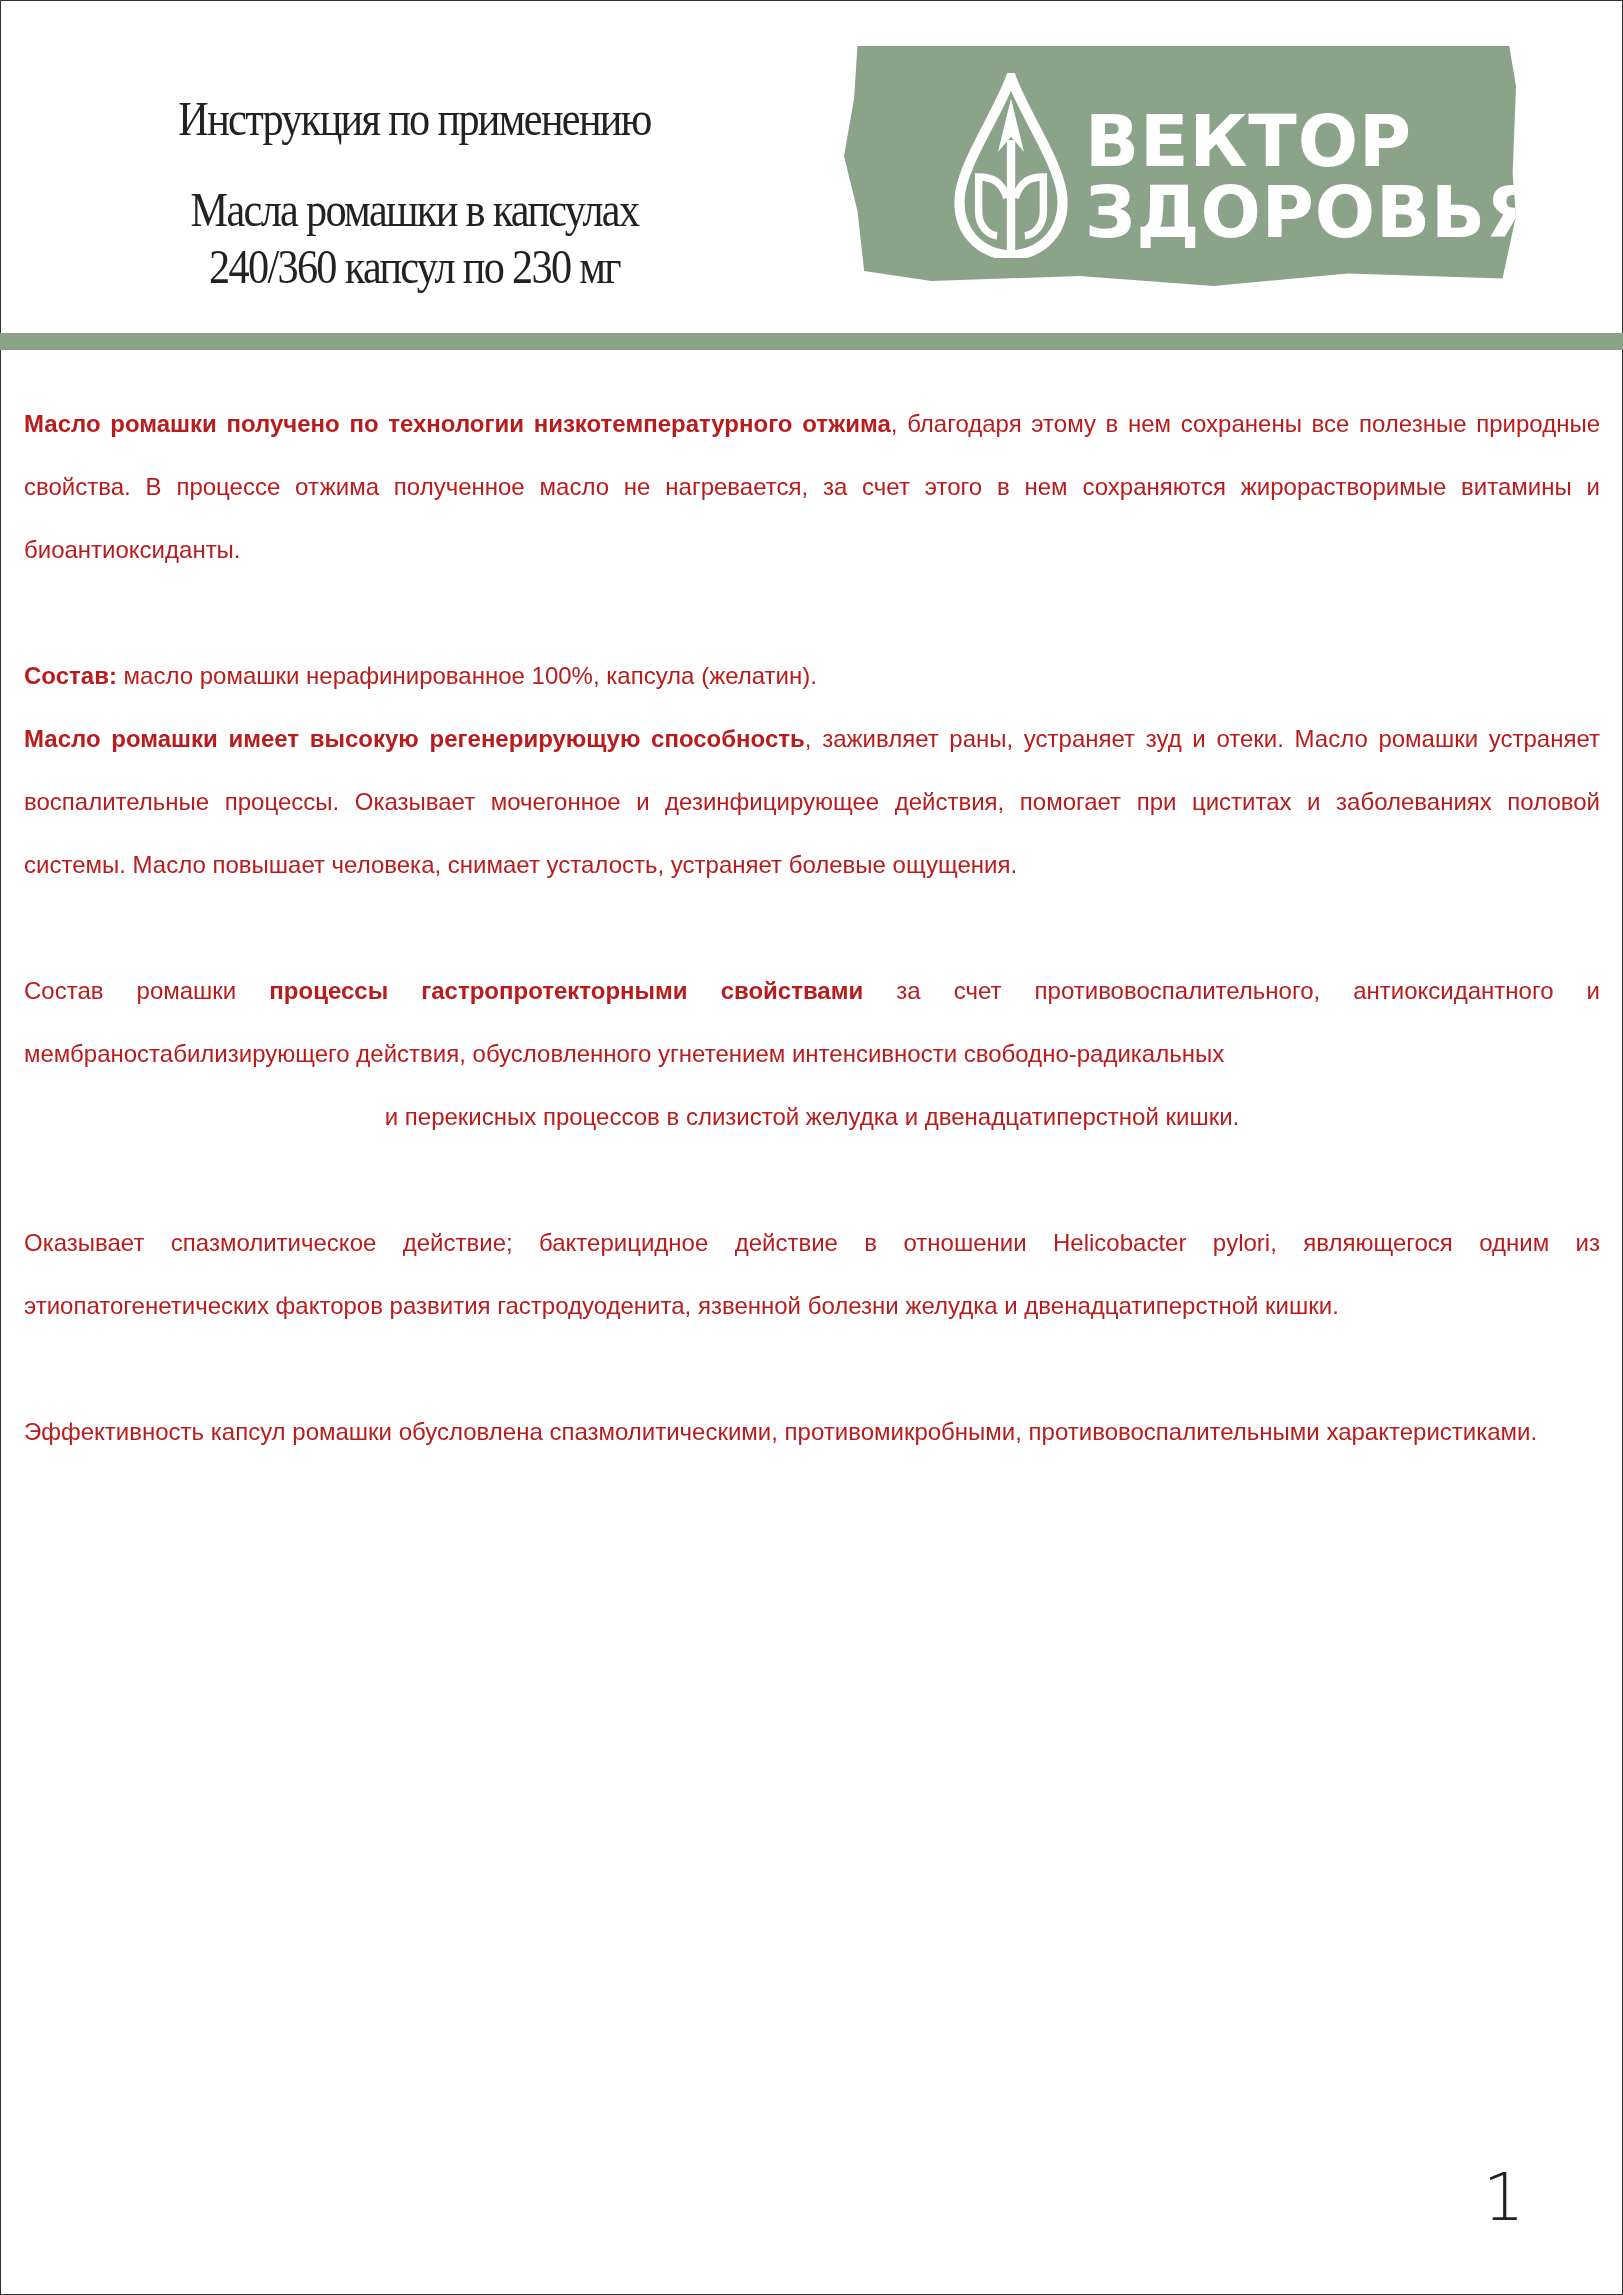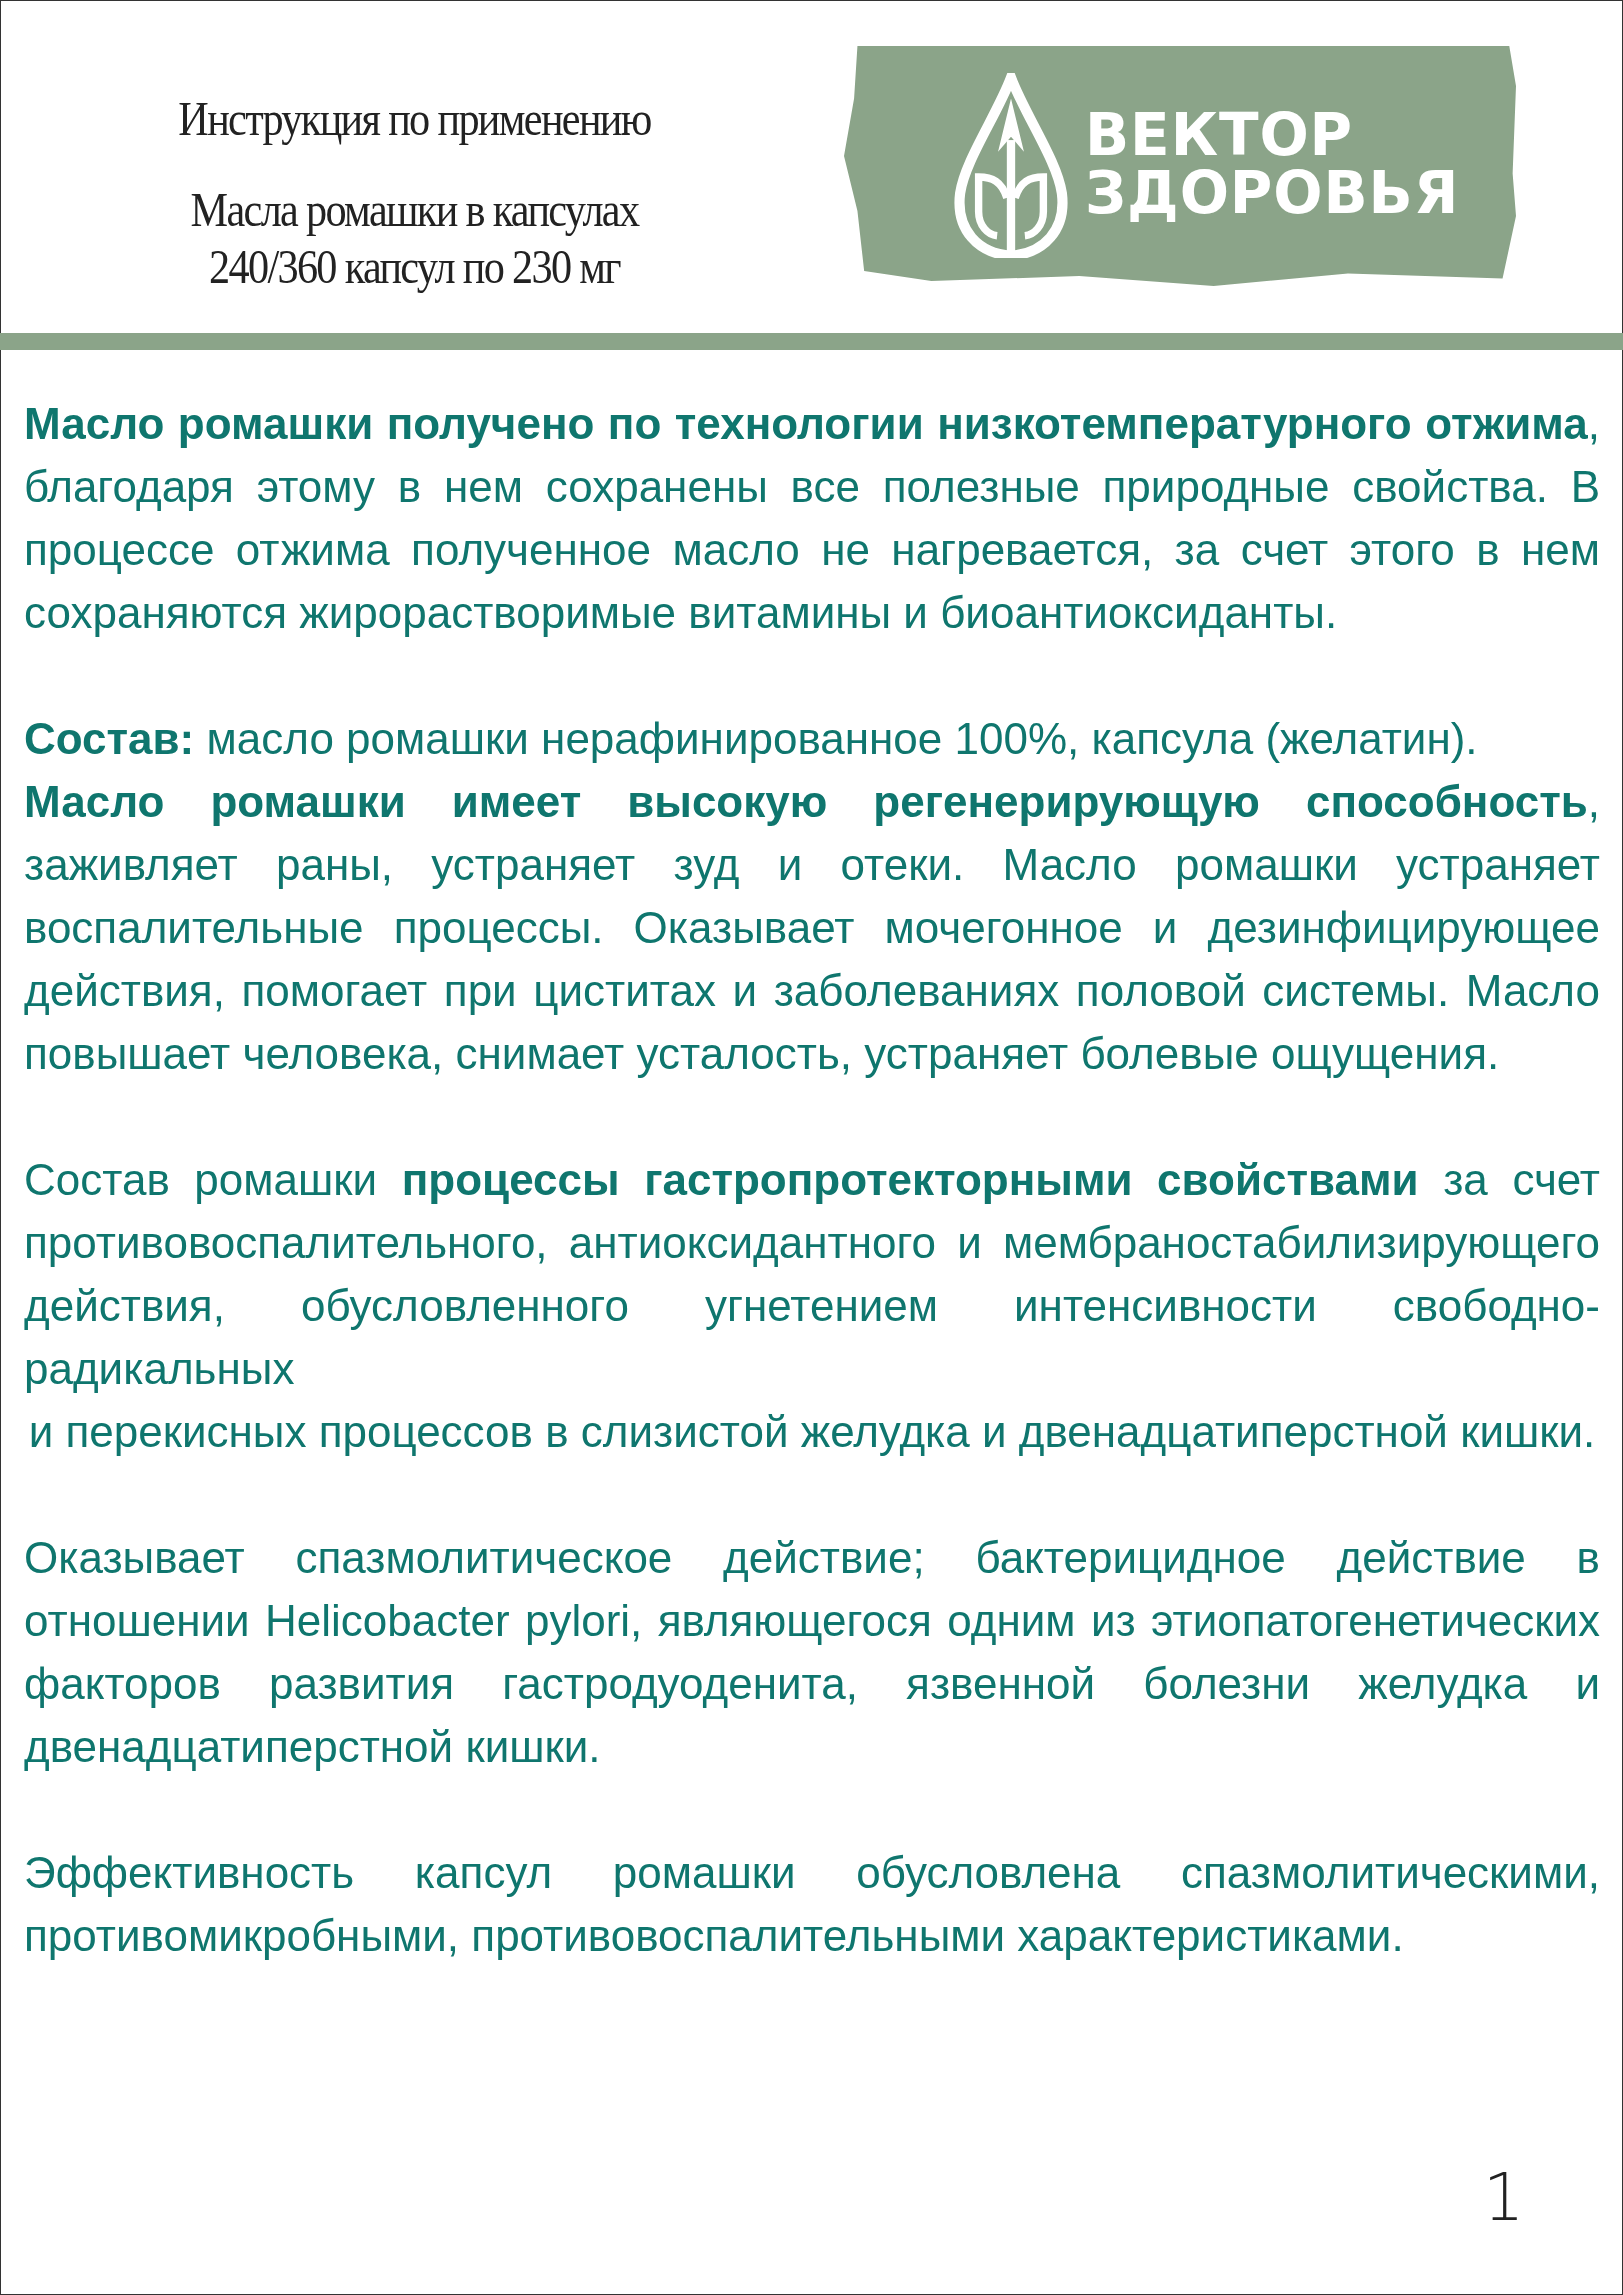--- a/index.html
+++ b/index.html
@@ -4,23 +4,23 @@
   <style>
     html, body { margin: 0; padding: 0; background: #ffffff; }
     body { width: 1623px; height: 2295px; position: relative; overflow: hidden; font-family: "Liberation Sans", sans-serif; color: #1e1e1e; }
     .page-border { position: absolute; left: 0; top: 0; width: 1621px; height: 2293px; border: 1.4px solid #333333; box-sizing: content-box; }
     .header { position: absolute; left: 0; top: 0; width: 1623px; height: 338px; }
     .header-titles { position: absolute; left: 60px; top: 90px; width: 709px; text-align: center; color: #222; font-family: Liberation Serif, serif; }
     .header-titles .line { font-size: 48px; line-height: 1.2; letter-spacing: -1.9px; transform: scaleX(0.88); transform-origin: center; }
     .header-titles .line1 { margin-bottom: 33px; }
     .logo { position: absolute; left: 844px; top: 36px; width: 672px; height: 250px; background: #8ba489; clip-path: polygon(2% 4%, 99% 4%, 100% 20%, 99.5% 55%, 100% 72%, 98% 97%, 75% 95%, 55% 100%, 35% 96%, 13% 98%, 3% 94%, 2% 70%, 0% 48%, 1.5% 25%); }
     .logo-mark { position: absolute; left: 102px; top: 37px; width: 130px; height: 185px; }
-    .logo-text { position: absolute; left: 241px; top: 70px; color: #ffffff; font-weight: bold; font-family: "DejaVu Sans", sans-serif; font-size: 58px; line-height: 1.0; letter-spacing: 0.9px; }
+    .logo-text { position: absolute; left: 241px; top: 70px; color: #ffffff; font-weight: bold; font-family: "DejaVu Sans", sans-serif; font-size: 71px; line-height: 1.0; letter-spacing: 0.9px; }
     .accent-bar { position: absolute; left: 0; top: 333px; width: 1623px; height: 16.7px; background: #8ba489; }
-    .content { position: absolute; left: 24px; top: 392px; width: 1576px; font-size: 44px; line-height: 63px; color: #0f766e; }
+    .content { position: absolute; left: 24px; top: 392px; width: 1576px; font-size: 24px; line-height: 63px; color: #b91c1c; }
     .content p { margin: 0 0 63px 0; text-align: justify; transform: scaleX(1); }
     .content p.tight { margin-bottom: 0; }
     .content b { font-weight: bold; }
     .page-number { position: absolute; left: 1483px; top: 2160px; font-size: 65px; font-weight: 300; font-family: "DejaVu Sans", sans-serif; color: #222; }
   </style>
 </head>
 <body>
 
 <div class="page-border"></div>
 

